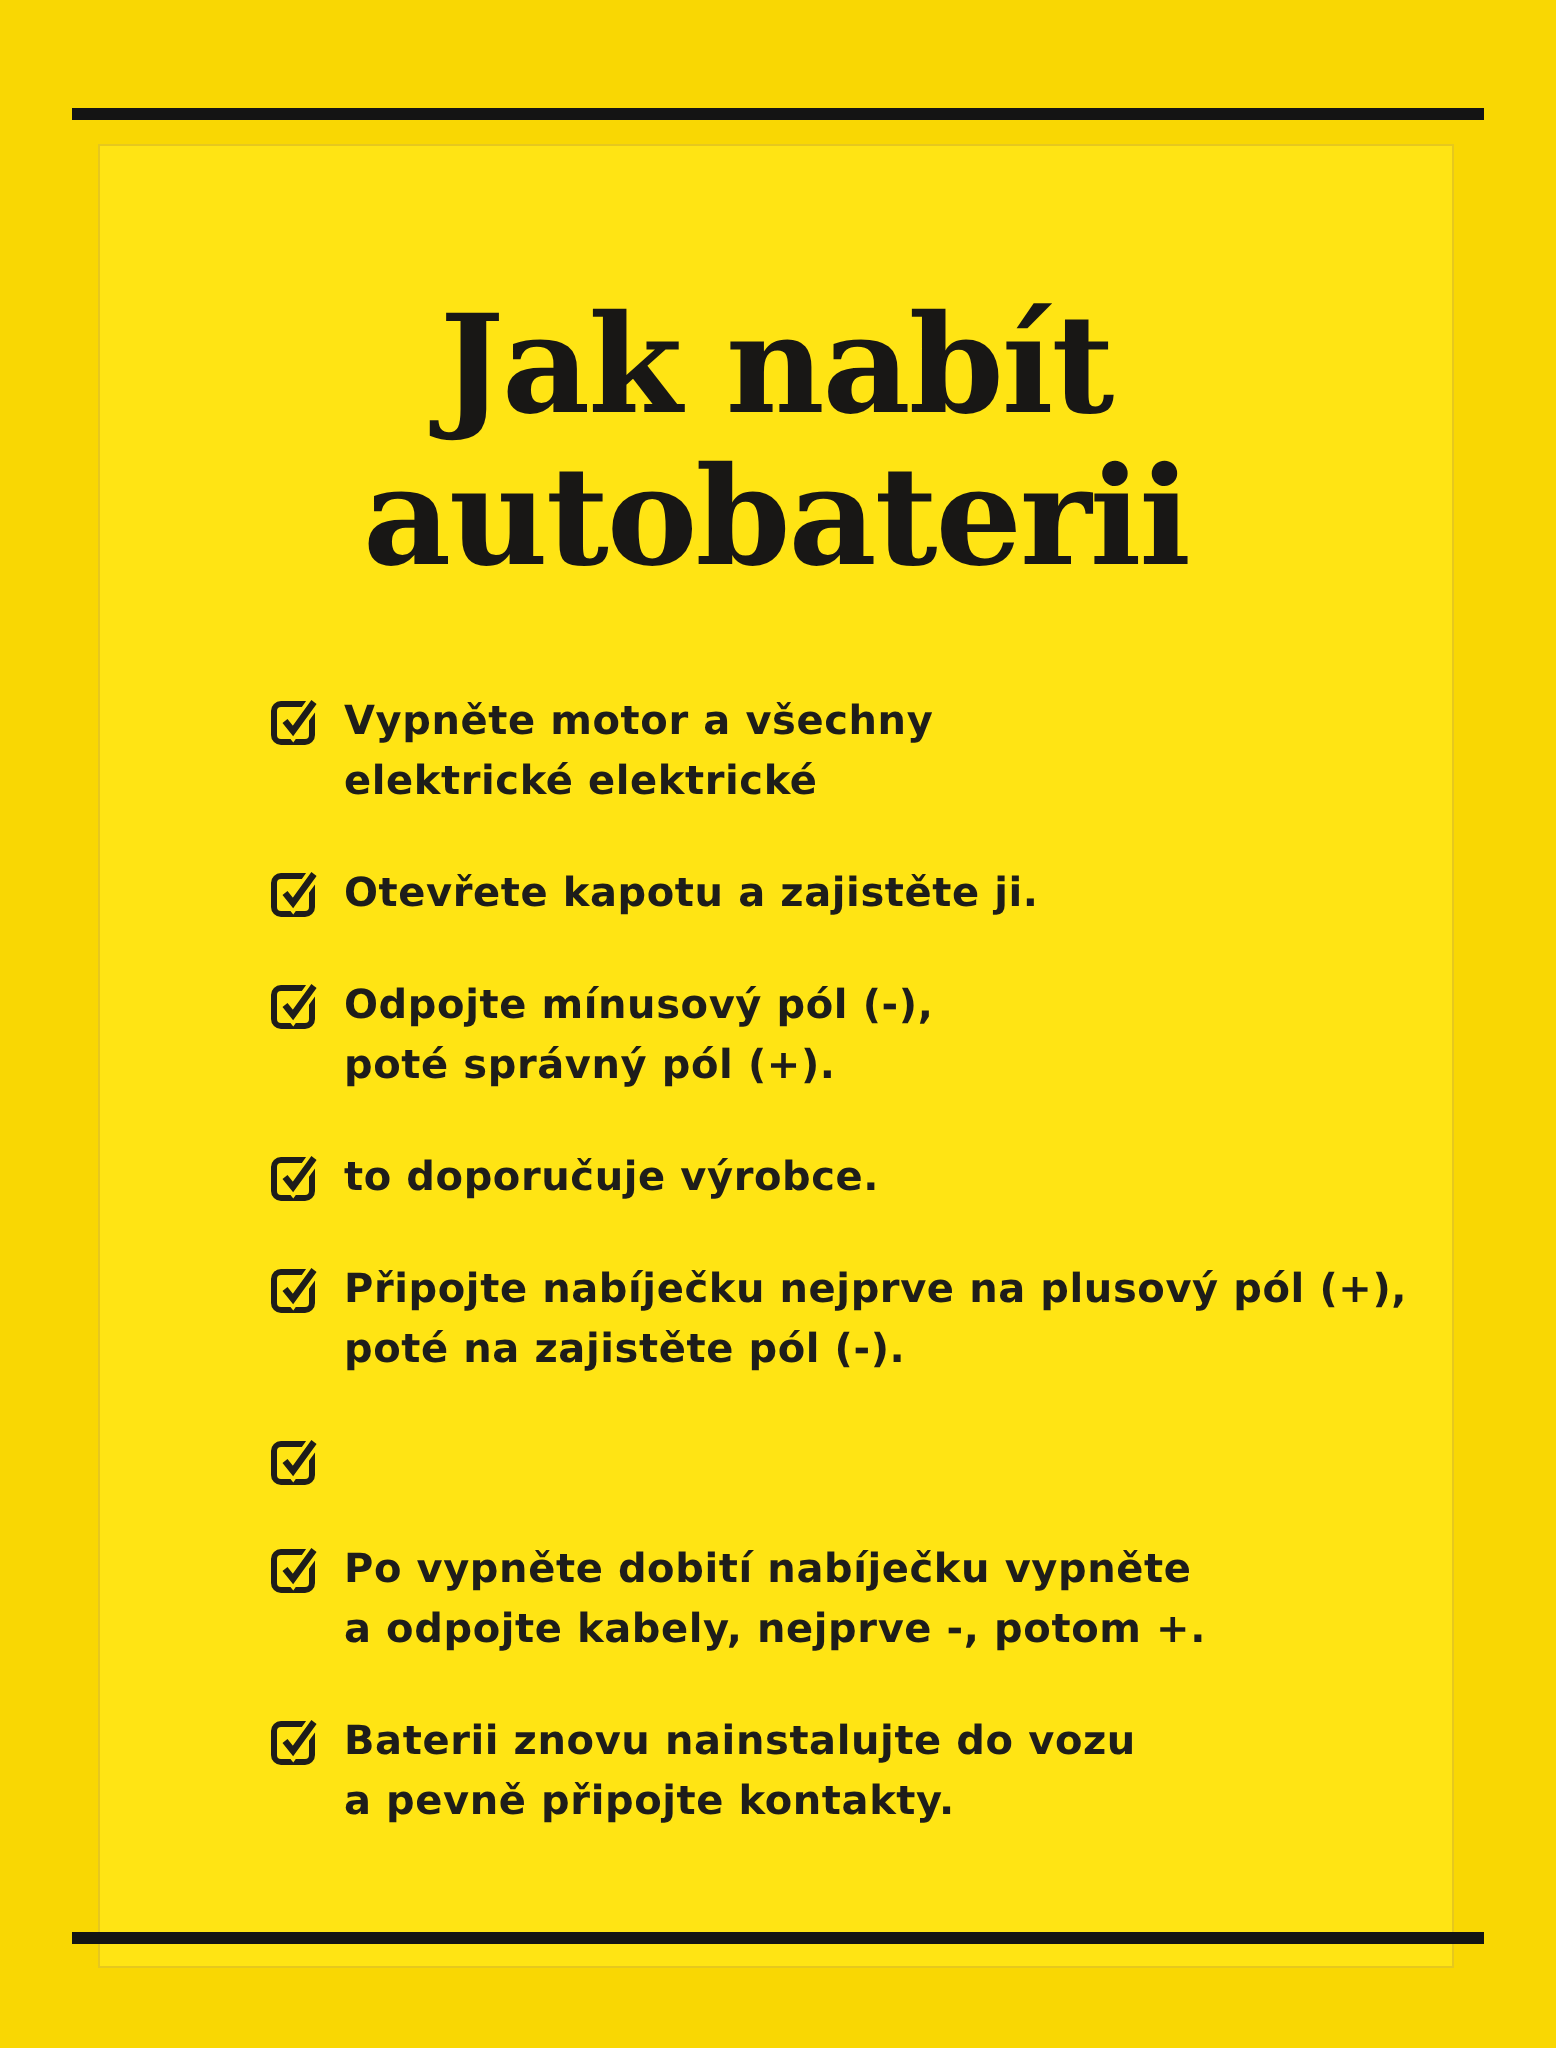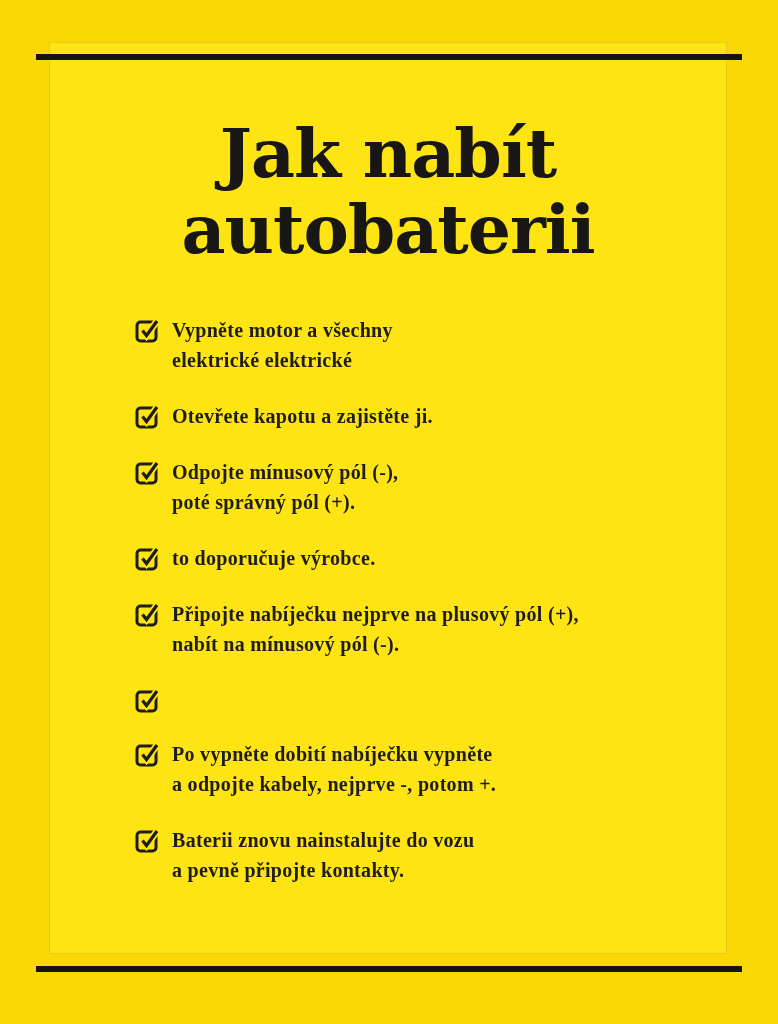--- a/index.html
+++ b/index.html
@@ -24,21 +24,21 @@
     right: 36px;
     height: 6px;
     background: #141414;
     z-index: 3;
   }
   .rule-top { top: 54px; }
   .rule-bottom { top: 966px; }
   .panel {
     position: absolute;
     left: 49px;
-    top: 42px;
+    top: 72px;
     width: 678px;
     height: 912px;
     background: #ffe414;
     border: 1px solid #e6c81e;
     box-sizing: border-box;
     overflow: visible;
   }
   .title {
     margin: 0;
     padding-top: 72px;
@@ -52,21 +52,20 @@
   }
   .title-line { display: block; }
   .list {
     margin-top: 48px;
     padding-left: 84px;
   }
   .item {
     display: flex;
     align-items: flex-start;
     margin-bottom: 26px;
-    font-family: Liberation Serif, serif;
   }
   .checkbox {
     width: 26px;
     height: 26px;
     flex: 0 0 26px;
     margin-top: 2px;
     margin-right: 12px;
     color: #1e1d1a;
   }
   .checkbox svg {
@@ -158,21 +157,21 @@
       <div class="item">
         <span class="checkbox">
           <svg viewBox="0 0 26 26" fill="none" xmlns="http://www.w3.org/2000/svg">
             <rect x="3" y="5" width="19" height="19" rx="3.5" stroke="currentColor" stroke-width="3"></rect>
             <path d="M8.5 13.5 L12.5 18.5 L23 4" stroke="#ffe414" stroke-width="7" fill="none"></path>
             <path d="M8.5 13.5 L12.5 18.5 L23 4" stroke="currentColor" stroke-width="3.2" fill="none"></path>
           </svg>
         </span>
         <div class="item-text">
           <span class="item-line">Připojte nabíječku nejprve na plusový pól (+),</span>
-          <span class="item-line">nabít na mínusový pól (-).</span>
+          <span class="item-line">poté na zajistěte pól (-).</span>
         </div>
       </div>
 
       <div class="item">
         <span class="checkbox">
           <svg viewBox="0 0 26 26" fill="none" xmlns="http://www.w3.org/2000/svg">
             <rect x="3" y="5" width="19" height="19" rx="3.5" stroke="currentColor" stroke-width="3"></rect>
             <path d="M8.5 13.5 L12.5 18.5 L23 4" stroke="#ffe414" stroke-width="7" fill="none"></path>
             <path d="M8.5 13.5 L12.5 18.5 L23 4" stroke="currentColor" stroke-width="3.2" fill="none"></path>
           </svg>

